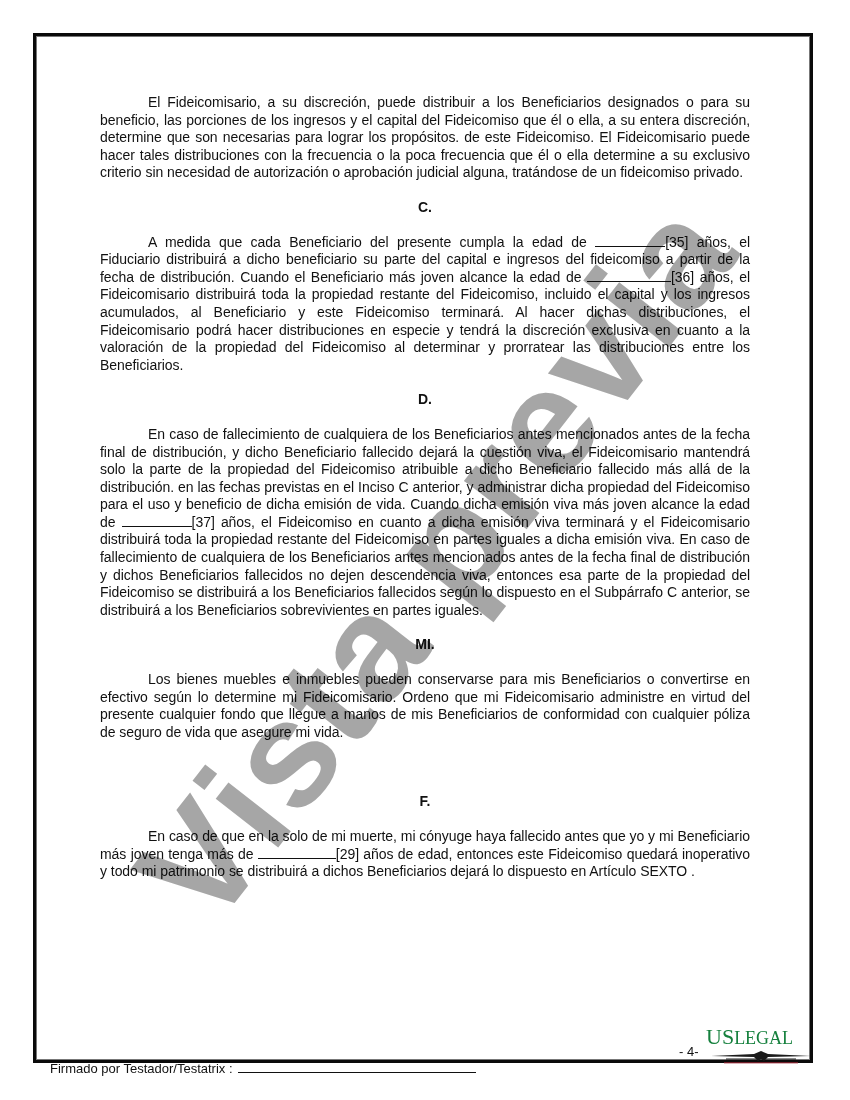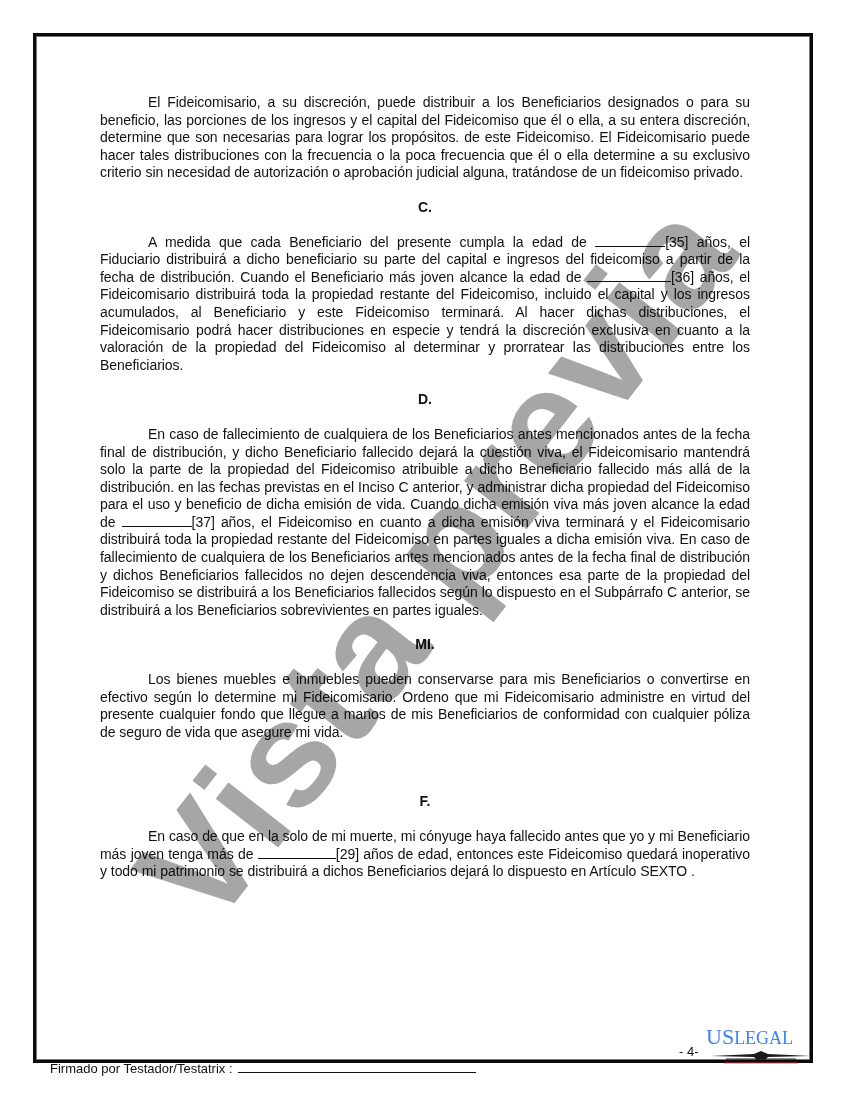--- a/index.html
+++ b/index.html
@@ -94,21 +94,21 @@
   }
   .logo {
     position: absolute;
     left: 706px;
     top: 1026px;
     width: 114px;
     height: 40px;
   }
   .logo-text {
     font-family: "Liberation Serif", "DejaVu Serif", serif;
-    color: #3b82f6;
+    color: #15803d;
     font-size: 22px;
     line-height: 22px;
     letter-spacing: 0px;
     white-space: nowrap;
   }
   .logo-text .small-caps {
     font-size: 18px;
   }
   .logo-eagle {
     display: block;

